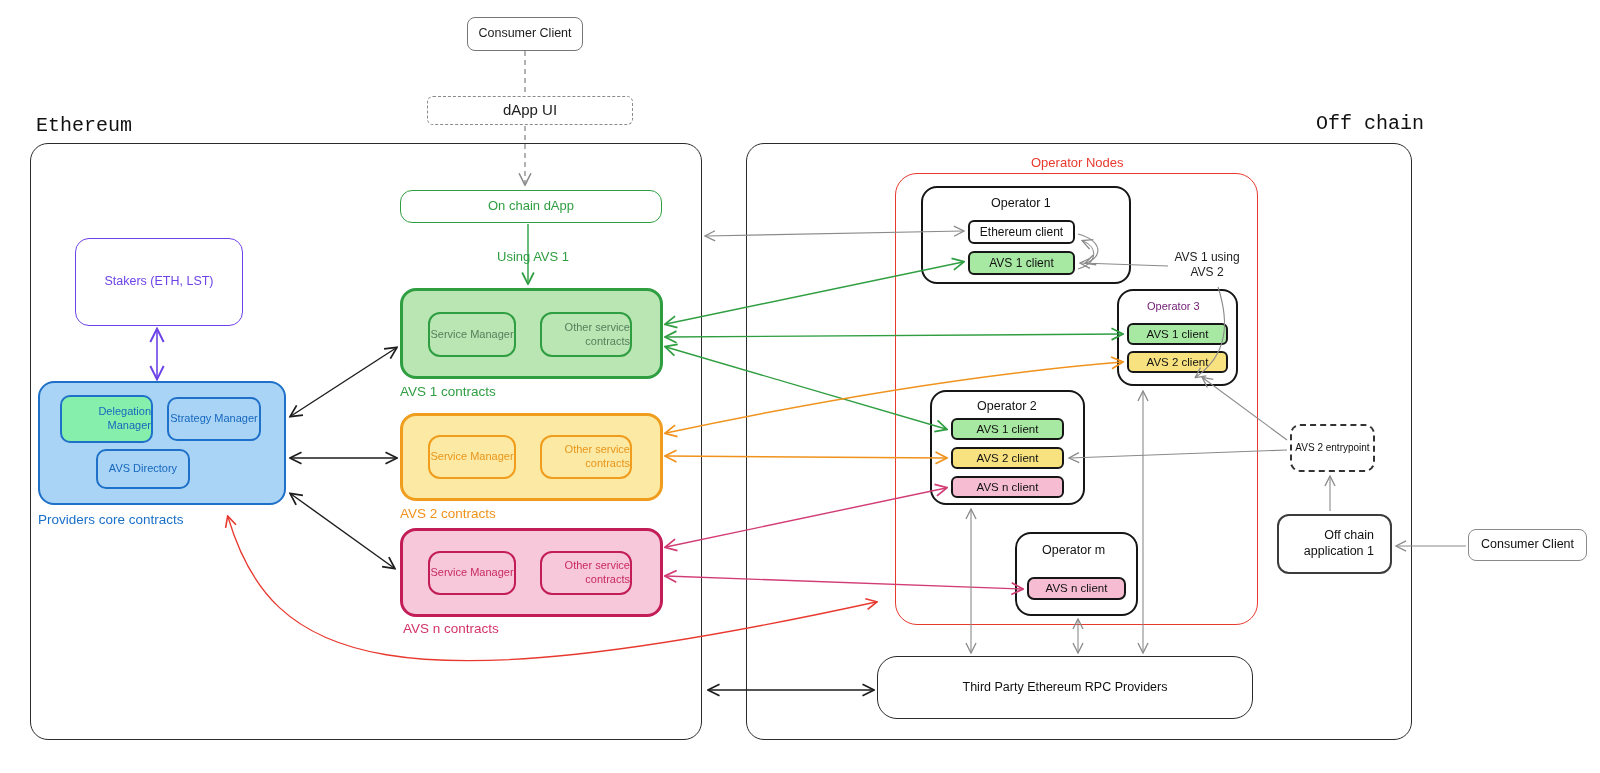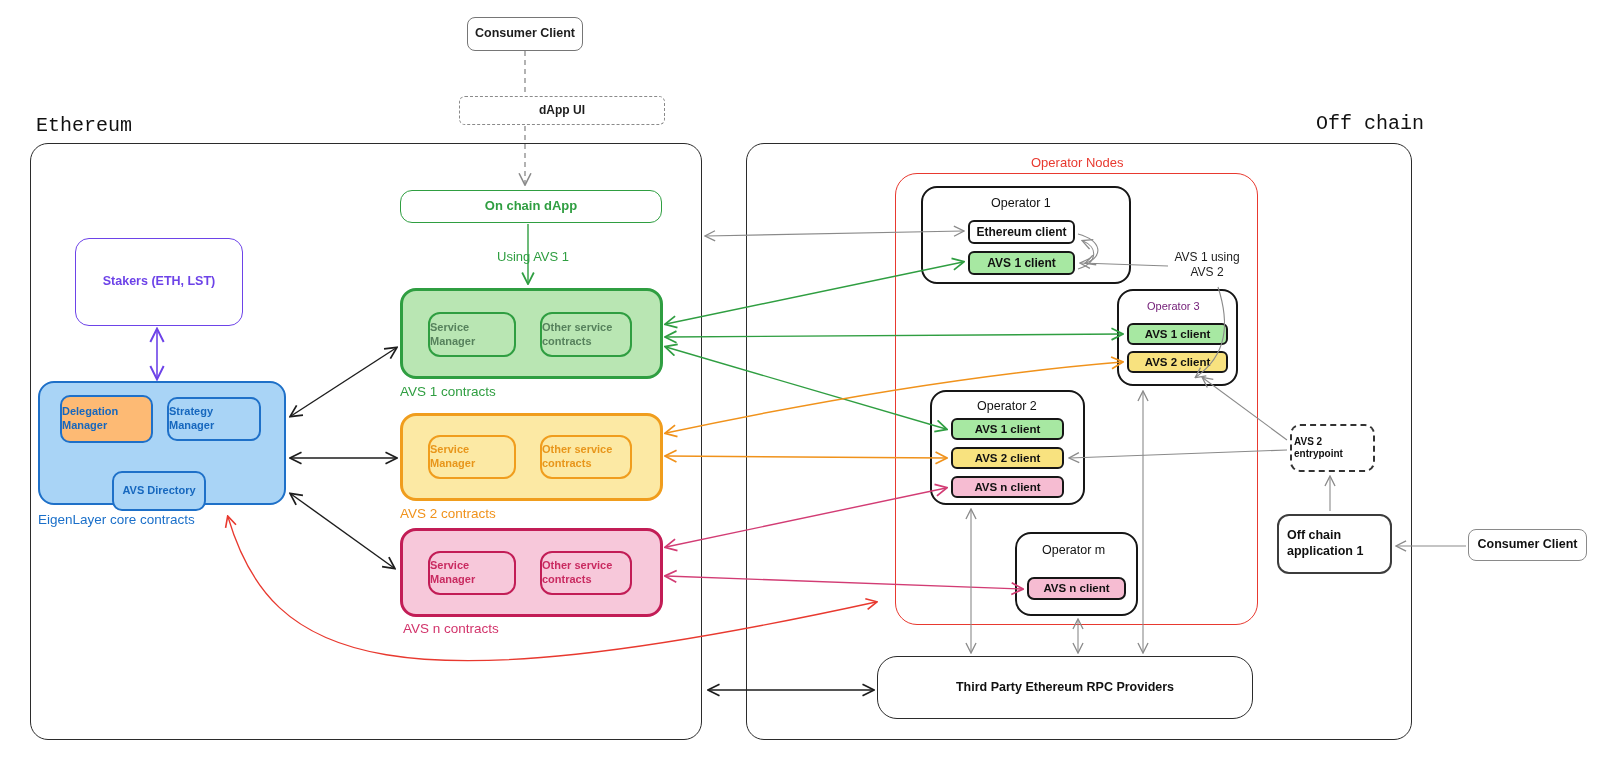--- a/index.html
+++ b/index.html
@@ -1,57 +1,57 @@
 <!DOCTYPE html>
 <html><head>
 <meta charset="utf-8">
 <style>
   html,body{margin:0;padding:0;background:#fff;}
   #stage{position:relative;width:1600px;height:773px;background:#fff;
     font-family:"Liberation Sans",sans-serif;overflow:hidden;}
   .node{position:absolute;display:flex;align-items:center;justify-content:center;
-    text-align:left;box-sizing:border-box;background:#fff;line-height:1.25;font-weight:bold;}
+    text-align:right;box-sizing:border-box;background:#fff;line-height:1.25;}
   .lbl{position:absolute;white-space:nowrap;}
   .big{font-size:20px;color:#111;font-family:Liberation Mono, monospace;}
   svg.arrows{position:absolute;left:0;top:0;z-index:10;pointer-events:none;}
   .container{position:absolute;box-sizing:border-box;border:1.6px solid #2b2b2b;border-radius:18px;}
 </style>
 </head>
 <body>
 
 <div id="stage">
 
   <div class="node" style="left:467px;top:17px;width:116px;height:34px;border:1.5px solid #767676;border-radius:8px;font-size:12.5px;color:#1d1d1d;">
     <span>Consumer Client</span>
   </div>
-  <div class="node" style="left:427px;top:96px;width:206px;height:29px;border:1.5px dashed #8a8a8a;border-radius:6px;font-size:12px;color:#1d1d1d;margin-left:32px;">
+  <div class="node" style="left:427px;top:96px;width:206px;height:29px;border:1.5px dashed #8a8a8a;border-radius:6px;font-size:15px;color:#1d1d1d;">
     <span>dApp UI</span>
   </div>
 
   <div class="lbl big" style="left:36px;top:114px;">Ethereum</div>
   <div class="lbl big" style="left:1316px;top:112px;">Off chain</div>
 
   <div class="container" style="left:30px;top:143px;width:672px;height:597px;"></div>
   <div class="container" style="left:746px;top:143px;width:666px;height:597px;"></div>
 
   <div class="node" style="left:75px;top:238px;width:168px;height:88px;border:1.5px solid #6d43e8;border-radius:14px;color:#6d43e8;font-size:12.5px;">
     <span>Stakers (ETH, LST)</span>
   </div>
 
   <div class="node" style="left:38px;top:381px;width:248px;height:124px;background:#a9d4f6;border:2.5px solid #1e70c8;border-radius:16px;"></div>
-  <div class="node" style="left:60px;top:395px;width:93px;height:48px;background:#fdba74;border:2px solid #1e70c8;border-radius:10px;font-size:11px;color:#1667be;">
+  <div class="node" style="left:60px;top:395px;width:93px;height:48px;background:#86efac;border:2px solid #1e70c8;border-radius:10px;font-size:11px;color:#1667be;">
     <span>Delegation Manager</span>
   </div>
   <div class="node" style="left:167px;top:397px;width:94px;height:44px;background:#a9d4f6;border:2px solid #1e70c8;border-radius:10px;font-size:11px;color:#1667be;">
     <span>Strategy Manager</span>
   </div>
-  <div class="node" style="left:112px;top:449px;width:94px;height:40px;background:#a9d4f6;border:2px solid #1e70c8;border-radius:10px;font-size:11px;color:#1667be;margin-top:22px;">
+  <div class="node" style="left:96px;top:449px;width:94px;height:40px;background:#a9d4f6;border:2px solid #1e70c8;border-radius:10px;font-size:11px;color:#1667be;">
     <span>AVS Directory</span>
   </div>
-  <div class="lbl" style="left:38px;top:512px;color:#1a6fc9;font-size:13.5px;">EigenLayer core contracts</div>
+  <div class="lbl" style="left:38px;top:512px;color:#1a6fc9;font-size:13.5px;">Providers core contracts</div>
 
   <div class="node" style="left:400px;top:190px;width:262px;height:33px;border:1.5px solid #2f9e41;border-radius:12px;color:#2f9e41;font-size:13px;">
     <span>On chain dApp</span>
   </div>
   <div class="lbl" style="left:497px;top:249px;color:#2f9e41;font-size:13px;">Using AVS 1</div>
 
   <div class="node" style="left:400px;top:288px;width:263px;height:91px;background:#b9e6b3;border:3px solid #2f9e41;border-radius:16px;"></div>
   <div class="node" style="left:428px;top:312px;width:88px;height:45px;background:#b9e6b3;border:2.5px solid #2f9e41;border-radius:12px;font-size:11px;color:#56815c;">
     <span>Service Manager</span>
   </div>
@@ -120,21 +120,21 @@
   </div>
 
   <div class="node" style="left:877px;top:656px;width:376px;height:63px;border:1.6px solid #2b2b2b;border-radius:20px;font-size:12.5px;color:#111;">
     <span>Third Party Ethereum RPC Providers</span>
   </div>
 
   <div class="node" style="left:1290px;top:424px;width:85px;height:48px;border:2px dashed #333;border-radius:10px;font-size:10px;color:#111;padding:2px;">
     <span>AVS 2 entrypoint</span>
   </div>
 
-  <div class="node" style="left:1277px;top:514px;width:115px;height:60px;border:2px solid #3c3c3c;border-radius:12px;font-size:12.5px;color:#111;padding:8px;">
+  <div class="node" style="left:1277px;top:514px;width:115px;height:60px;border:2px solid #3c3c3c;border-radius:12px;font-size:12.5px;color:#111;padding:16px;">
     <span>Off chain application 1</span>
   </div>
 
   <div class="node" style="left:1468px;top:529px;width:119px;height:32px;border:1.5px solid #8a8a8a;border-radius:8px;font-size:12.5px;color:#111;">
     <span>Consumer Client</span>
   </div>
 
   <svg class="arrows" width="1600" height="773" viewBox="0 0 1600 773">
     <defs>
       <marker id="mGray" viewBox="0 0 12 12" refX="10" refY="6" markerWidth="11" markerHeight="11" orient="auto-start-reverse">

